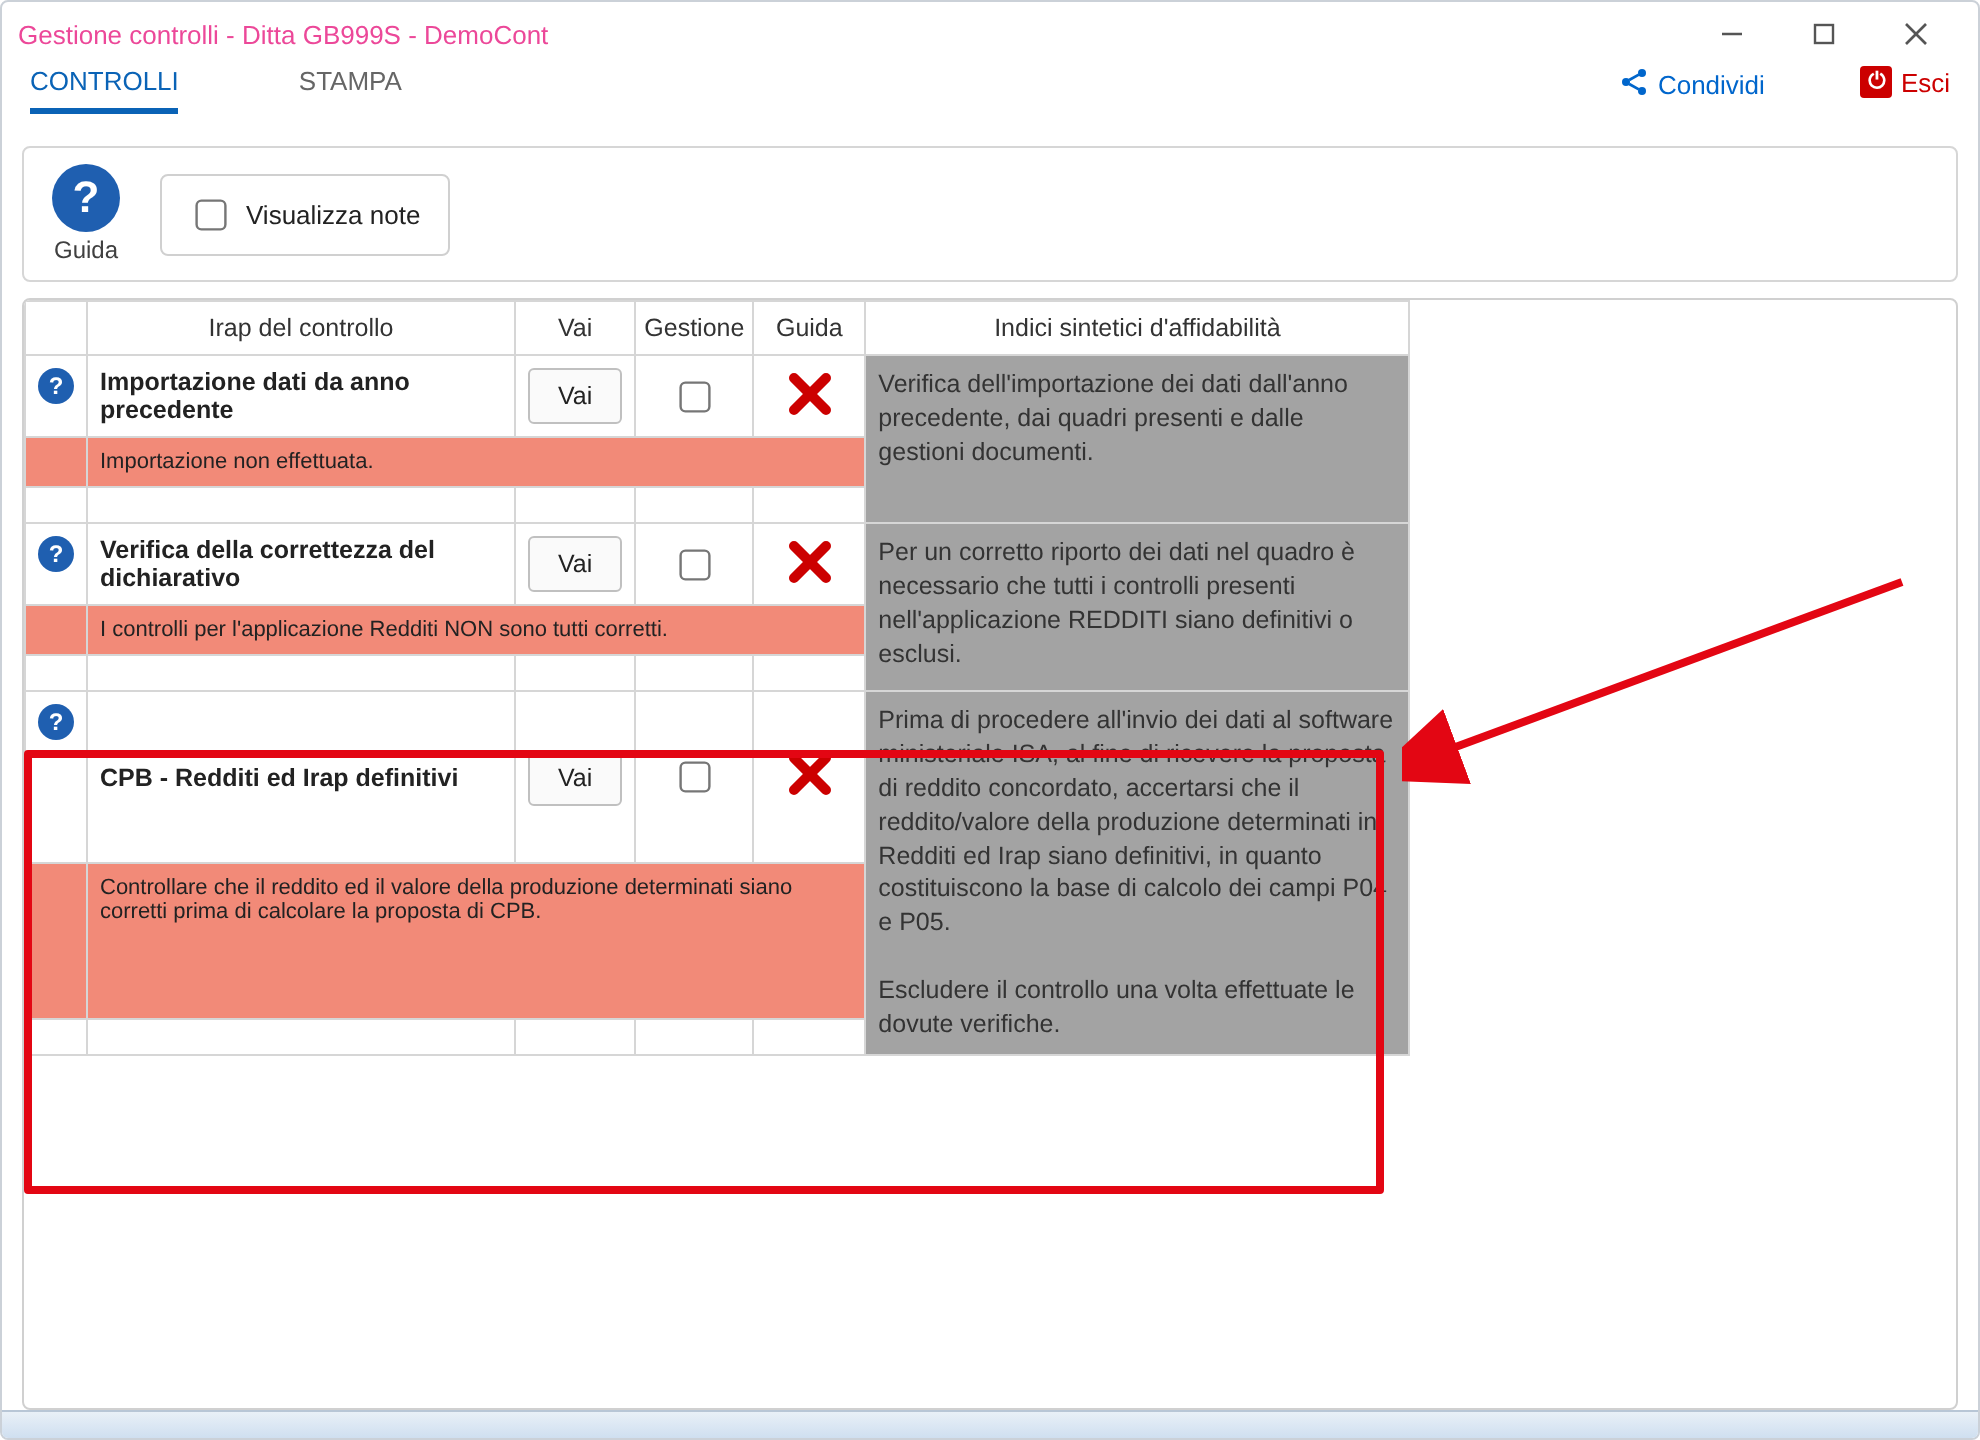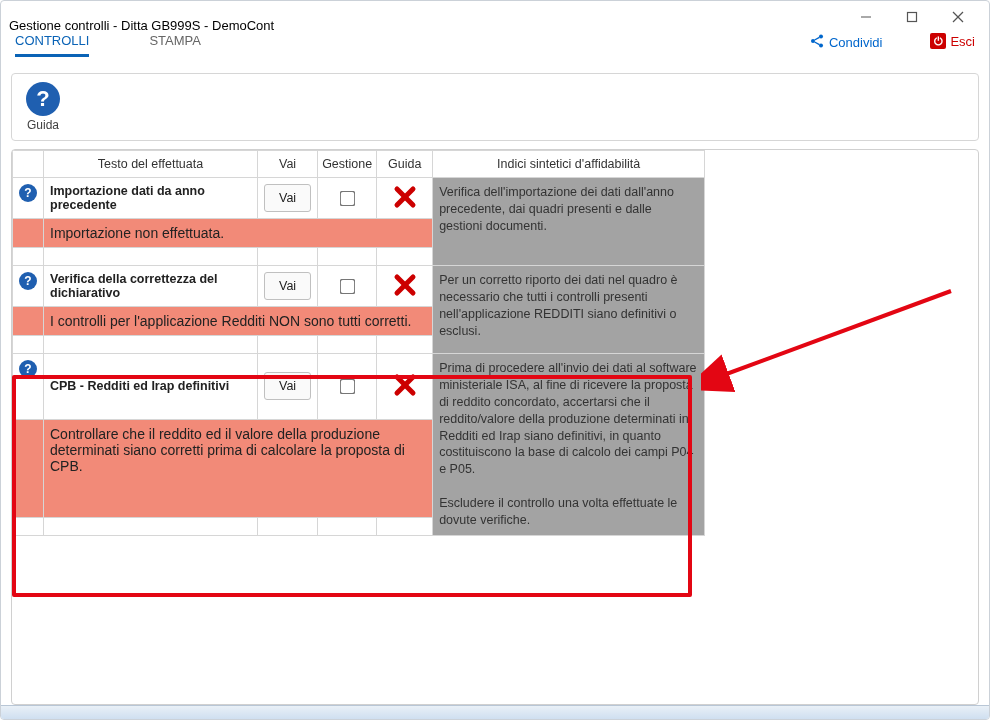--- a/index.html
+++ b/index.html
@@ -1,18 +1,18 @@
 <!DOCTYPE html>
 <html><head>
 <meta charset="utf-8">
 <style>
   * { box-sizing: border-box; }
   html, body { margin:0; padding:0; font-family: "Segoe UI", Tahoma, sans-serif; font-size:13px; color:#222; background:#fff; }
   .window { width:990px; height:720px; border:1px solid #cbd1d8; border-radius:4px; display:flex; flex-direction:column; position:relative; overflow:hidden;}
-  .titlebar { height:32px; display:flex; align-items:flex-end; padding:0 8px; color:#000000; font-size:13px; }
+  .titlebar { height:32px; display:flex; align-items:center; padding:16px 8px; color:#ec4899; font-size:13px; }
   .titlebar .title { flex:1; }
   .win-controls { display:flex; gap:0;}
   .win-btn { width:46px; height:32px; display:flex; align-items:center; justify-content:center; color:#555; cursor:pointer; }
   .tabbar { display:flex; align-items:flex-start; padding:0 14px; height:30px; color:#444;gap:34px; }
   .tab { margin-right:26px; font-size:13px; color:#666; cursor:pointer; padding-bottom:6px;}
   .tab.active { color:#0a63b6; border-bottom:3px solid #0a63b6; font-weight:400;}
   .tabbar-spacer { flex:1; }
   .top-action { display:flex; align-items:center; gap:4px; color:#0066cc; cursor:pointer; margin-left:14px; font-size:13px;}
   .top-action.exit { color:#cc0000; }
   .top-action.exit .icon-box { width:16px; height:16px; background:#cc0000; color:#fff; display:flex; align-items:center; justify-content:center; border-radius:2px; font-weight:bold; font-size:11px;}
@@ -32,21 +32,21 @@
   table.grid col.stato-col{ width:56px; }
   table.grid col.desc-col{ width:272px; }
   th { background:#fff; border:1px solid #d6d6d6; font-weight:400; font-size:12.5px; color:#333; padding:6px 4px; text-align:center; }
   td { border:1px solid #d6d6d6; font-size:12.5px; color:#222; vertical-align:top; padding:6px 6px; }
   td.ctr, th.ctr { text-align:center; vertical-align:middle;}
   td.text-cell { font-weight:bold; vertical-align:middle;}
   td.desc-cell { background:#a3a3a3; color:#333; font-size:12.5px; line-height:1.35; }
   .vai-btn { display:inline-block; border:1px solid #c0c0c0; border-radius:3px; padding:6px 14px; font-size:12.5px; cursor:pointer; background:#fafafa; }
   .cross { display:inline-block; }
   .cross svg { width:24px; height:24px; }
-  .err-row td { background:#f28a78; color:#222; font-size:14px; padding:6px 6px; border-color:#d6d6d6;}
+  .err-row td { background:#f28a78; color:#222; font-size:11px; padding:6px 6px; border-color:#d6d6d6;}
   .spacer-row td { height:18px; background:#fff; border:1px solid #d6d6d6;}
   .help-q { width:18px; height:18px; border-radius:50%; background:#1f5fb0; color:#fff; font-weight:bold; font-size:12px; display:flex; align-items:center; justify-content:center; margin:auto; cursor:pointer;}
   .footer { height:14px; background:linear-gradient(#e9f0f7,#cfdff0); border-top:1px solid #b8c6d6; margin-top:auto;}
   .highlight-box { position:absolute; border:4px solid #e30613; pointer-events:none; border-radius:2px; }
   .arrow { position:absolute; pointer-events:none; }
 </style>
 </head>
 <body>
 
 <div class="window">
@@ -94,37 +94,41 @@
       <span>Esci</span>
     </div>
   </div>
 
   <div class="content">
 
     <div class="toolbar-panel">
       <div class="guide">
         <div class="guide-circle">?</div>
         <span class="guide-label">Guida</span>
+      </div>
+      <div class="vis-panel">
+        <input type="checkbox" style="">
+        <span>Visualizza note</span>
       </div>
     </div>
 
     <div class="grid-wrap">
       <table class="grid">
         <colgroup>
           <col class="help-col">
             <col class="text-col">
             <col class="vai-col">
             <col class="excl-col">
             <col class="stato-col">
             <col class="desc-col">
         </colgroup>
         <thead>
           <tr>
             <th></th>
-            <th>Testo del effettuata</th>
+            <th>Irap del controllo</th>
             <th class="ctr">Vai</th>
             <th class="ctr">Gestione</th>
             <th class="ctr">Guida</th>
             <th>Indici sintetici d'affidabilità</th>
           </tr>
         </thead>
         <tbody id="grid-body">
             <tr>
               <td class="ctr" style="vertical-align:top;">
                 <div class="help-q">?</div>

